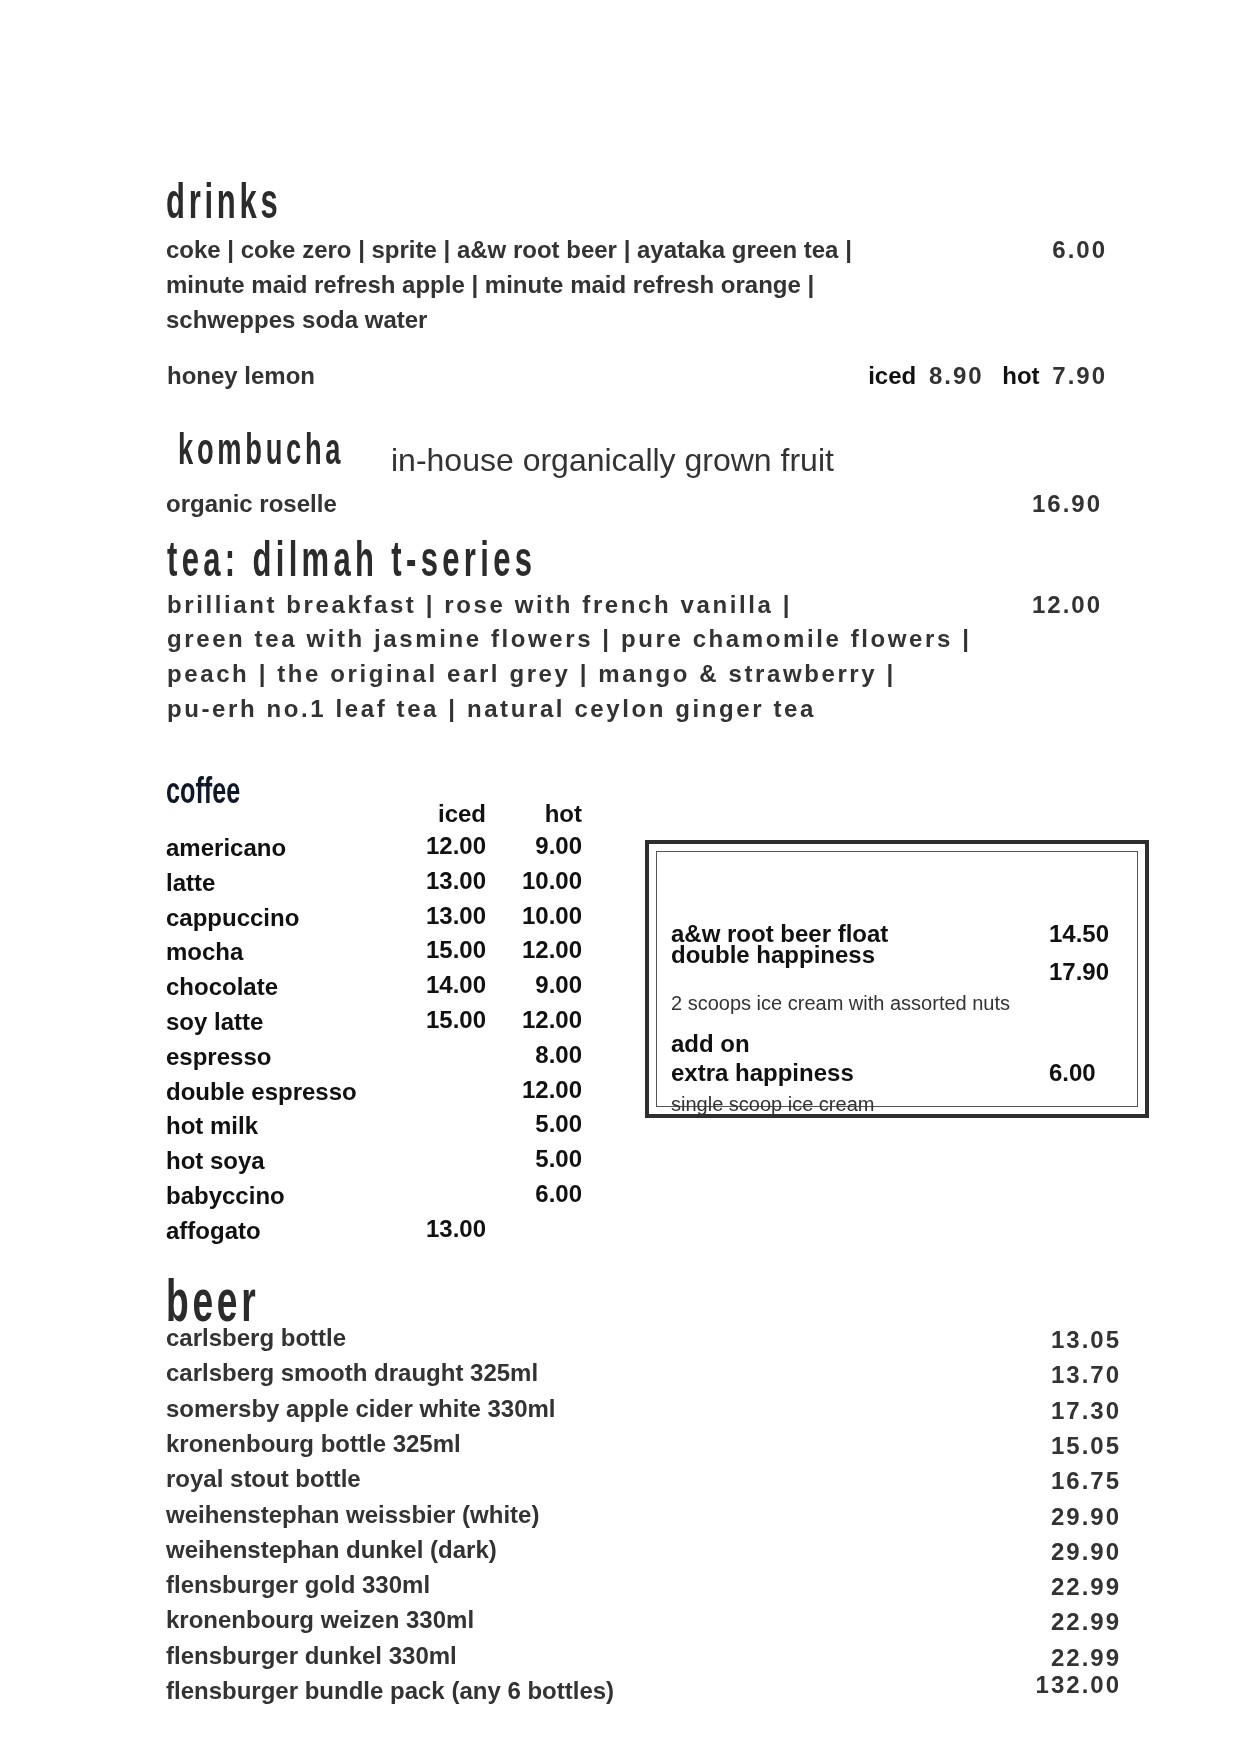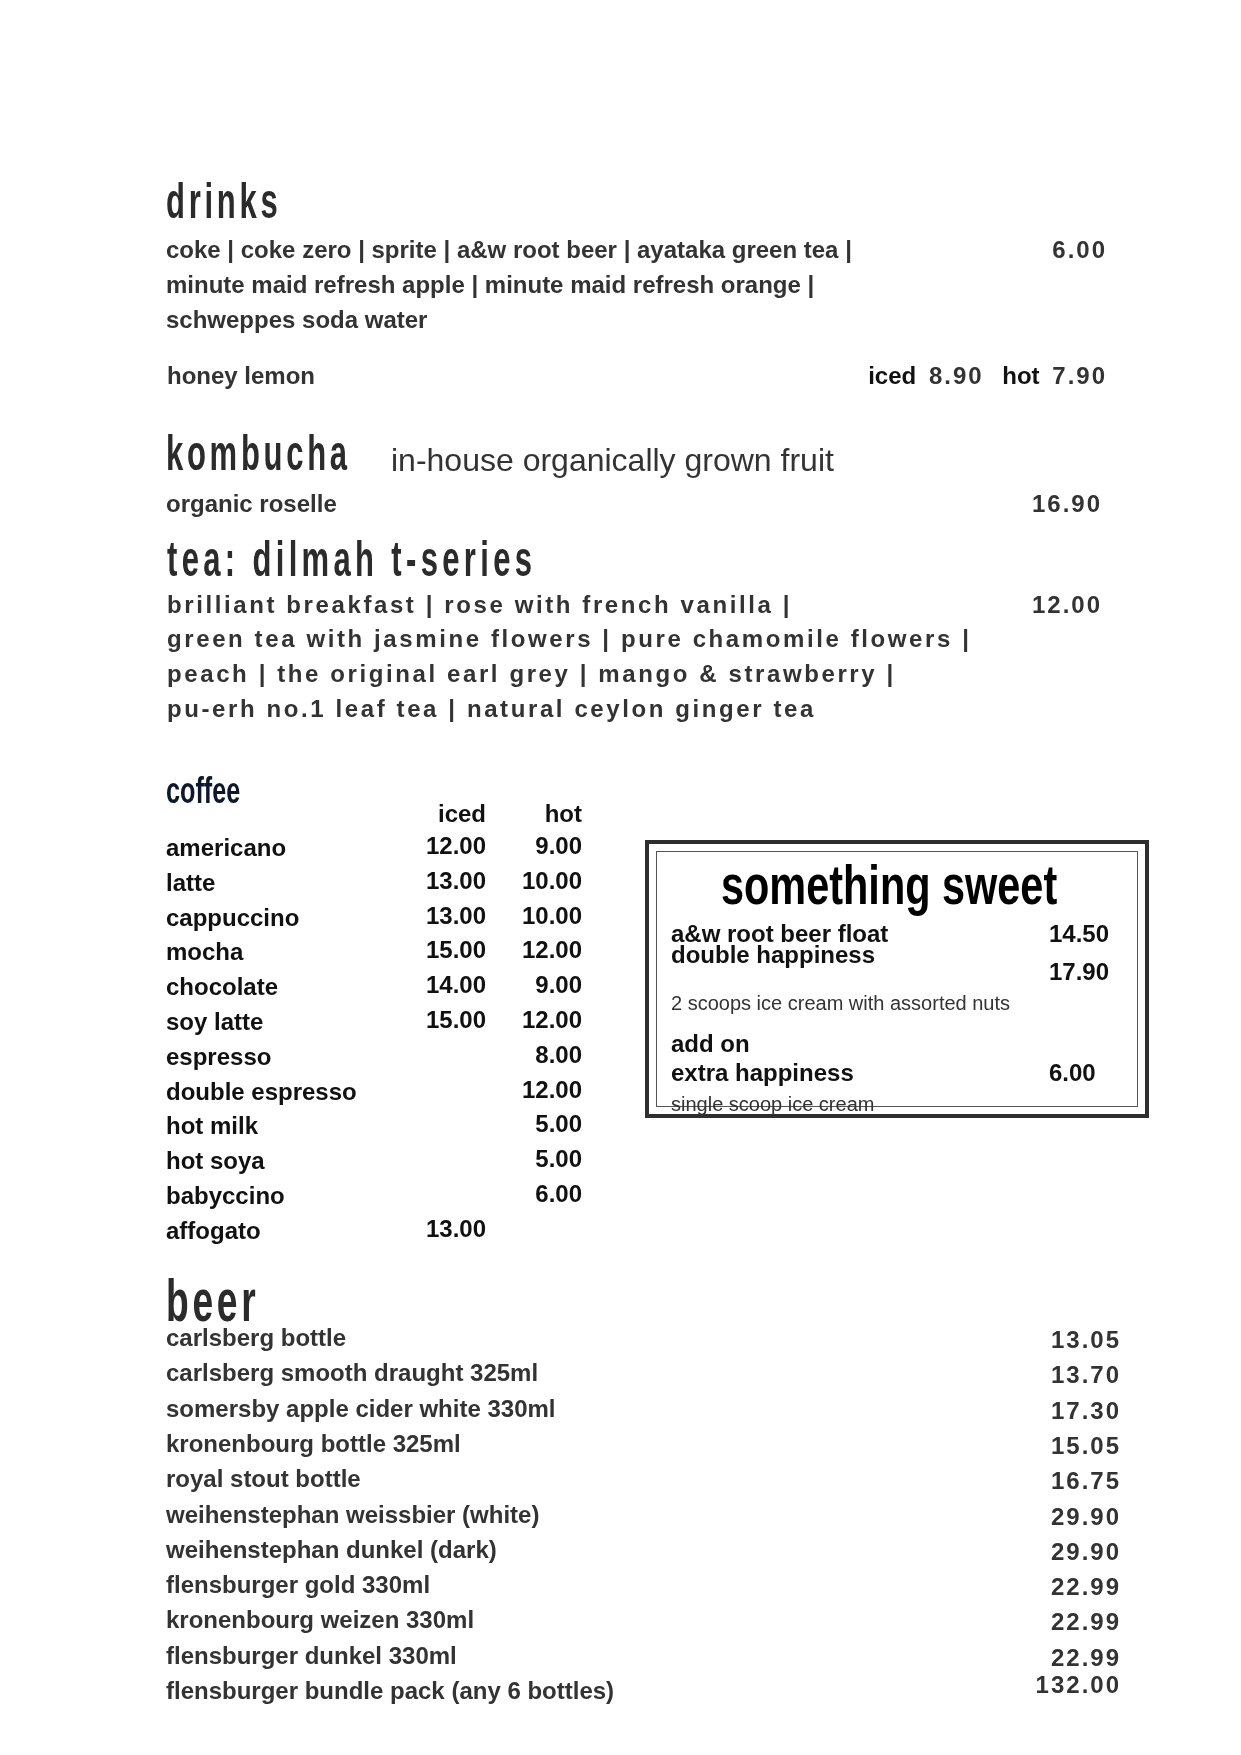--- a/index.html
+++ b/index.html
@@ -25,21 +25,21 @@
 <div class="abs price" style="right:134px; top:236px;">6.00</div>
 
 <div class="abs item" style="left:167px; top:362px;">honey lemon</div>
 <div class="abs" style="right:134px; top:362px; font-size:24px; font-weight:bold;">
   <span style="color:#111;">iced</span>
   <span style="letter-spacing:2px; color:#333; margin-left:6px;">8.90</span>
   <span style="color:#111; margin-left:12px;">hot</span>
   <span style="letter-spacing:2px; color:#333; margin-left:6px;">7.90</span>
 </div>
 
-<div class="abs title" style="left:166px; top:424px; font-size:50px; letter-spacing:6px; width:220px;"><span class="cond">kombucha</span></div>
+<div class="abs title" style="left:178px; top:424px; font-size:44px; letter-spacing:6px; width:220px;"><span class="cond">kombucha</span></div>
 <div class="abs" style="left:391px; top:442px; font-size:32px; color:#333;">in-house organically grown fruit</div>
 <div class="abs item" style="left:166px; top:490px;">organic roselle</div>
 <div class="abs price" style="right:139px; top:490px;">16.90</div>
 
 <div class="abs title" style="left:167px; top:530px; font-size:50px; letter-spacing:7px;"><span class="cond">tea: dilmah t-series</span></div>
 <div class="abs tea-line" style="left:167px; top:591px;">brilliant breakfast | rose with french vanilla |</div>
 <div class="abs tea-line" style="left:167px; top:625px;">green tea with jasmine flowers | pure chamomile flowers |</div>
 <div class="abs tea-line" style="left:167px; top:660px;">peach | the original earl grey | mango &amp; strawberry |</div>
 <div class="abs tea-line" style="left:167px; top:695px;">pu-erh no.1 leaf tea | natural ceylon ginger tea</div>
 <div class="abs price" style="right:139px; top:591px;">12.00</div>
@@ -83,21 +83,20 @@
       <div class="abs item" style="left:406px; width:80px; text-align:right; top:1180px; color:#111;"></div>
       <div class="abs item" style="left:500px; width:82px; text-align:right; top:1180px; color:#111;">6.00</div>
       <div class="abs item" style="left:166px; top:1216.8px; color:#111;">affogato</div>
       <div class="abs item" style="left:406px; width:80px; text-align:right; top:1214.8px; color:#111;">13.00</div>
       <div class="abs item" style="left:500px; width:82px; text-align:right; top:1214.8px; color:#111;"></div>
     </div>
 </div>
 
 <div class="sweet-box">
   <div class="sweet-inner"></div>
-  <div class="abs title" style="left:72px; top:8px; font-size:56px; color:#000;"><span class="cond" style="transform:scaleX(0.74);">something sweet</span></div>
   <div class="abs item" style="left:22px; top:76px; color:#111;">a&amp;w root beer float</div>
   <div class="abs item" style="left:400px; top:76px; color:#111;">14.50</div>
   <div class="abs item" style="left:22px; top:97px; color:#111;">double happiness</div>
   <div class="abs item" style="left:400px; top:114px; color:#111;">17.90</div>
   <div class="abs small" style="left:22px; top:148px;">2 scoops ice cream with assorted nuts</div>
   <div class="abs item" style="left:22px; top:186px; color:#111;">add on</div>
   <div class="abs item" style="left:22px; top:215px; color:#111;">extra happiness</div>
   <div class="abs item" style="left:400px; top:215px; color:#111;">6.00</div>
   <div class="abs small" style="left:22px; top:249px;">single scoop ice cream</div>
 </div>

